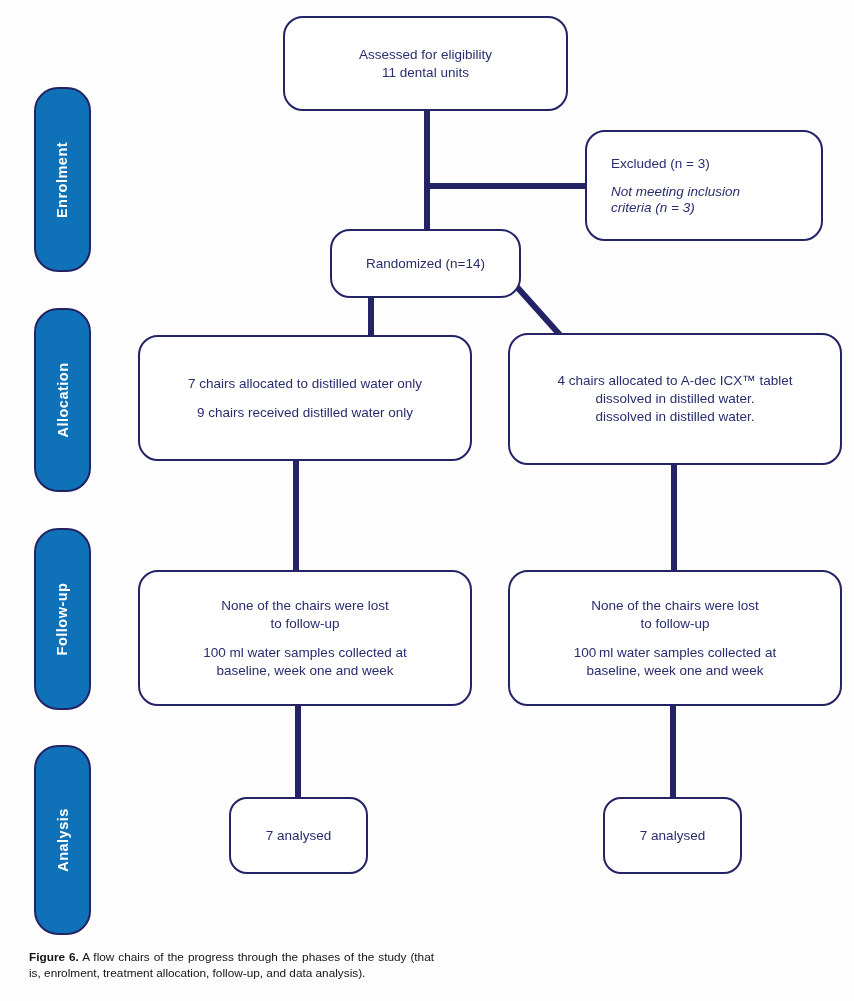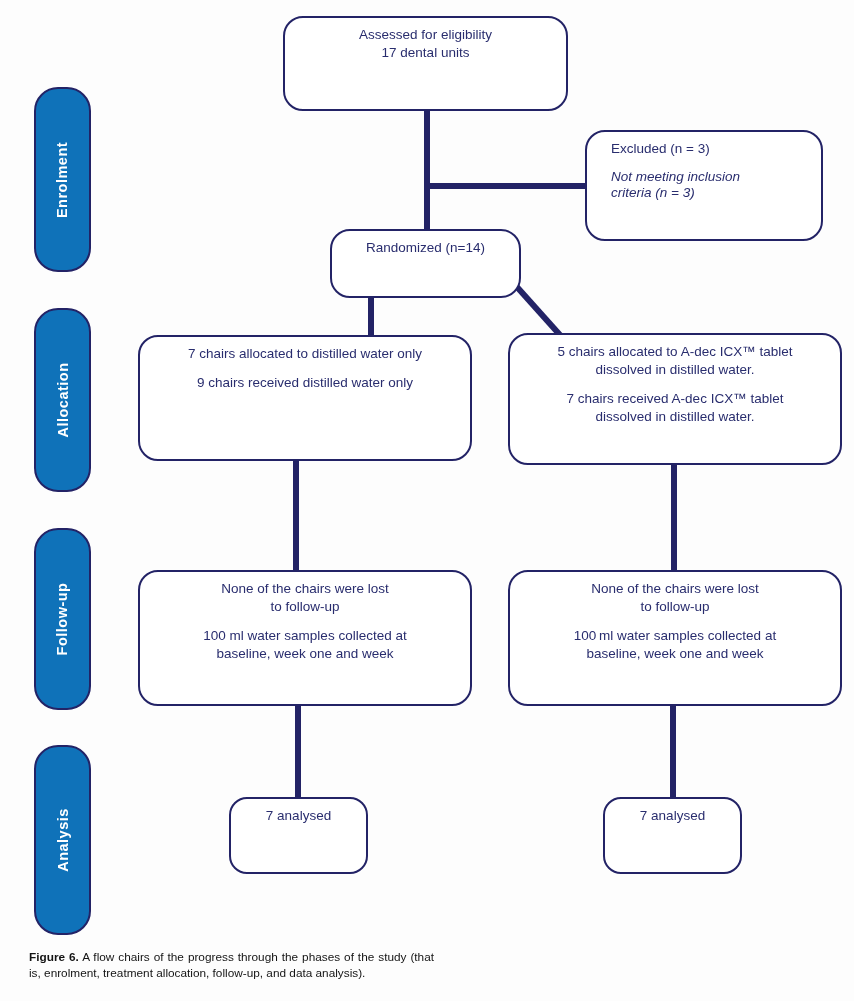--- a/index.html
+++ b/index.html
@@ -44,20 +44,21 @@
 
   
   .node {
     position: absolute;
     background: #ffffff;
     border: 2px solid #232366;
     border-radius: 20px;
     box-sizing: border-box;
     display: flex;
     flex-direction: column;
+    justify-content: center;
     align-items: center;
     color: #292d6e;
     font-size: 13.5px;
     line-height: 18px;
     text-align: center;
     padding: 8px 12px;
     z-index: 2;
   }
   .node .line { width: 100%; }
   .node .para-gap { margin-top: 11px; }
@@ -134,42 +135,41 @@
   <div class="connector conn-alloc-fu-left"></div>
   <div class="connector conn-alloc-fu-right"></div>
   <div class="connector conn-fu-an-left"></div>
   <div class="connector conn-fu-an-right"></div>
   <svg class="diag-svg" viewBox="0 0 854 1001" xmlns="http://www.w3.org/2000/svg">
     <line x1="517" y1="287" x2="560" y2="335" stroke="#232366" stroke-width="6"></line>
   </svg>
 
   <div class="node node-assessed">
     <div class="line">Assessed for eligibility</div>
-    <div class="line">17 dental units</div>
+    <div class="line">11 dental units</div>
   </div>
 
   <div class="node node-excluded">
     <div class="line">Excluded (n = 3)</div>
     <div class="line para-gap tight">Not meeting inclusion</div>
     <div class="line tight">criteria (n = 3)</div>
   </div>
 
   <div class="node node-randomized">
     <div class="line">Randomized (n=14)</div>
   </div>
 
   <div class="node node-alloc-left">
     <div class="line">7 chairs allocated to distilled water only</div>
     <div class="line para-gap">9 chairs received distilled water only</div>
   </div>
 
   <div class="node node-alloc-right">
-    <div class="line">5 chairs allocated to A-dec ICX™ tablet</div>
+    <div class="line">4 chairs allocated to A-dec ICX™ tablet</div>
     <div class="line">dissolved in distilled water.</div>
-    <div class="line para-gap">7 chairs received A-dec ICX™ tablet</div>
     <div class="line">dissolved in distilled water.</div>
   </div>
 
   <div class="node node-fu-left">
     <div class="line">None of the chairs were lost</div>
     <div class="line">to follow-up</div>
     <div class="line para-gap">100 ml water samples collected at</div>
     <div class="line">baseline, week one and week</div>
   </div>
 

